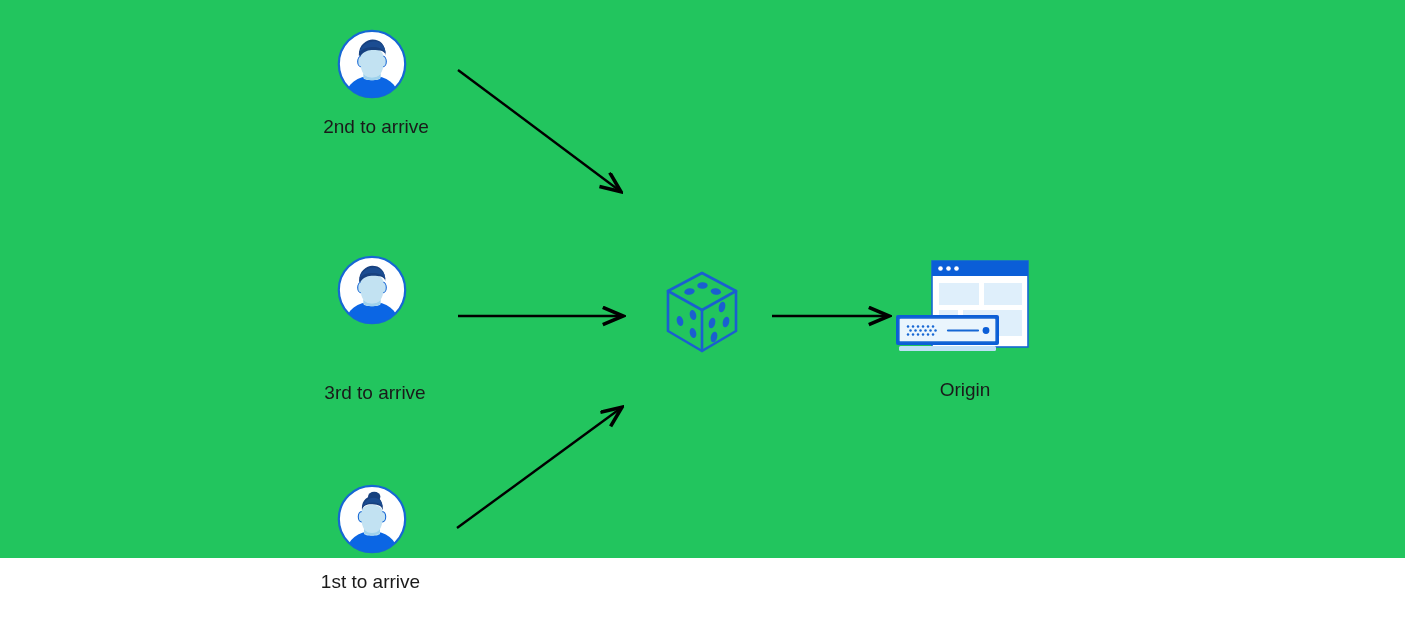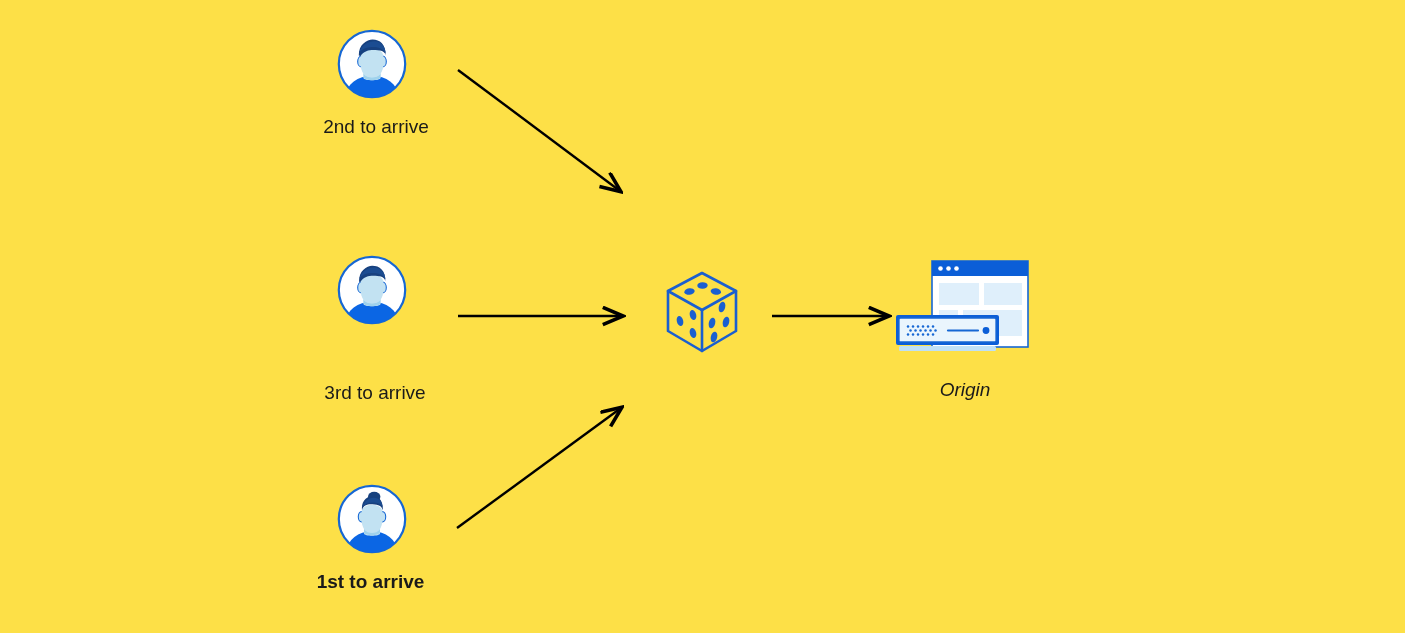--- a/index.html
+++ b/index.html
@@ -10,22 +10,22 @@
   body {
     width: 1405px;
     height: 633px;
     font-family: "Liberation Sans", sans-serif;
     overflow: hidden;
     position: relative;
   }
   #canvas {
     position: relative;
     width: 1405px;
-    height: 633px;
-    background: #fde047;
+    height: 558px;
+    background: #22c55e;
   }
   .node-label {
     position: absolute;
     text-align: center;
     font-family: "Liberation Sans", sans-serif;
     font-size: 19px;
     line-height: 24px;
     color: #1a1a1a;
     white-space: nowrap;
   }
@@ -119,21 +119,21 @@
         <path d="M28 45.5 C30.5 50.5 41.5 50.5 44 45.5 L44 49.5 C41.5 53 30.5 53 28 49.5 Z" fill="#9FD2EC"></path>
         <ellipse cx="25.6" cy="33.8" rx="3.3" ry="5.2" fill="#C2E2F2" stroke="#1667D4" stroke-width="1.1"></ellipse>
         <ellipse cx="46.4" cy="33.8" rx="3.3" ry="5.2" fill="#C2E2F2" stroke="#1667D4" stroke-width="1.1"></ellipse>
         <path d="M25.5 29.5 C25.5 19 46.5 19 46.5 29.5 L46.5 35 C46.5 45.5 42.5 50 36 50 C29.5 50 25.5 45.5 25.5 35 Z" fill="#C2E2F2"></path>
         <path d="M26 27 C25 17.5 31.5 13 36.5 13 C42.5 13 47.5 17.5 46.8 27.5 C46 23 43 21.5 36.5 21.2 C30.5 21 27.5 22.5 26 27 Z" fill="#17417F"></path>
         <ellipse cx="38.2" cy="13.8" rx="6.2" ry="5" fill="#17417F"></ellipse>
         <path d="M27 24 C28.5 17.5 33.5 14.5 37.8 14.7 C43 14.9 46.2 18.2 46.6 24.2 C44.2 20.4 40.8 19.5 36.3 19.6 C31.8 19.7 28.8 21 27 24 Z" fill="#1B4C91"></path>
       </g>
     </svg>
   </div>
-  <div class="node-label" style="left:313px; top:570px; width:115px;font-weight:bold;">1st to arrive</div>
+  <div class="node-label" style="left:313px; top:570px; width:115px;">1st to arrive</div>
 
   <div class="dice-wrap" style="left:660px; top:269px;">
     <svg width="84" height="88" viewBox="0 0 84 88">
       <g fill="none" stroke="#1A5FD0" stroke-width="2.6" stroke-linejoin="round" stroke-linecap="round">
         <path d="M42 4 L76 22 L76 62 L42 82 L8 62 L8 22 Z"></path>
         <path d="M8 22 L42 41 L76 22"></path>
         <path d="M42 41 L42 82"></path>
       </g>
 
       <g fill="#1A5FD0">
@@ -194,15 +194,15 @@
           <circle cx="25" cy="78.5" r="1.25"></circle>
             <circle cx="30" cy="78.5" r="1.25"></circle>
           <circle cx="35" cy="78.5" r="1.25"></circle>
             <circle cx="40" cy="78.5" r="1.25"></circle>
         </g>
         <line x1="55" y1="74.5" x2="85" y2="74.5" stroke="#1667D4" stroke-width="2.2" stroke-linecap="round"></line>
         <circle cx="93" cy="74.5" r="3.4" fill="#0B5ED7"></circle>
       </g>
     </svg>
   </div>
-  <div class="node-label" style="left:905px; top:378px; width:120px;font-style:italic;">Origin</div>
+  <div class="node-label" style="left:905px; top:378px; width:120px;">Origin</div>
 
 </div>
 
 </body></html>

